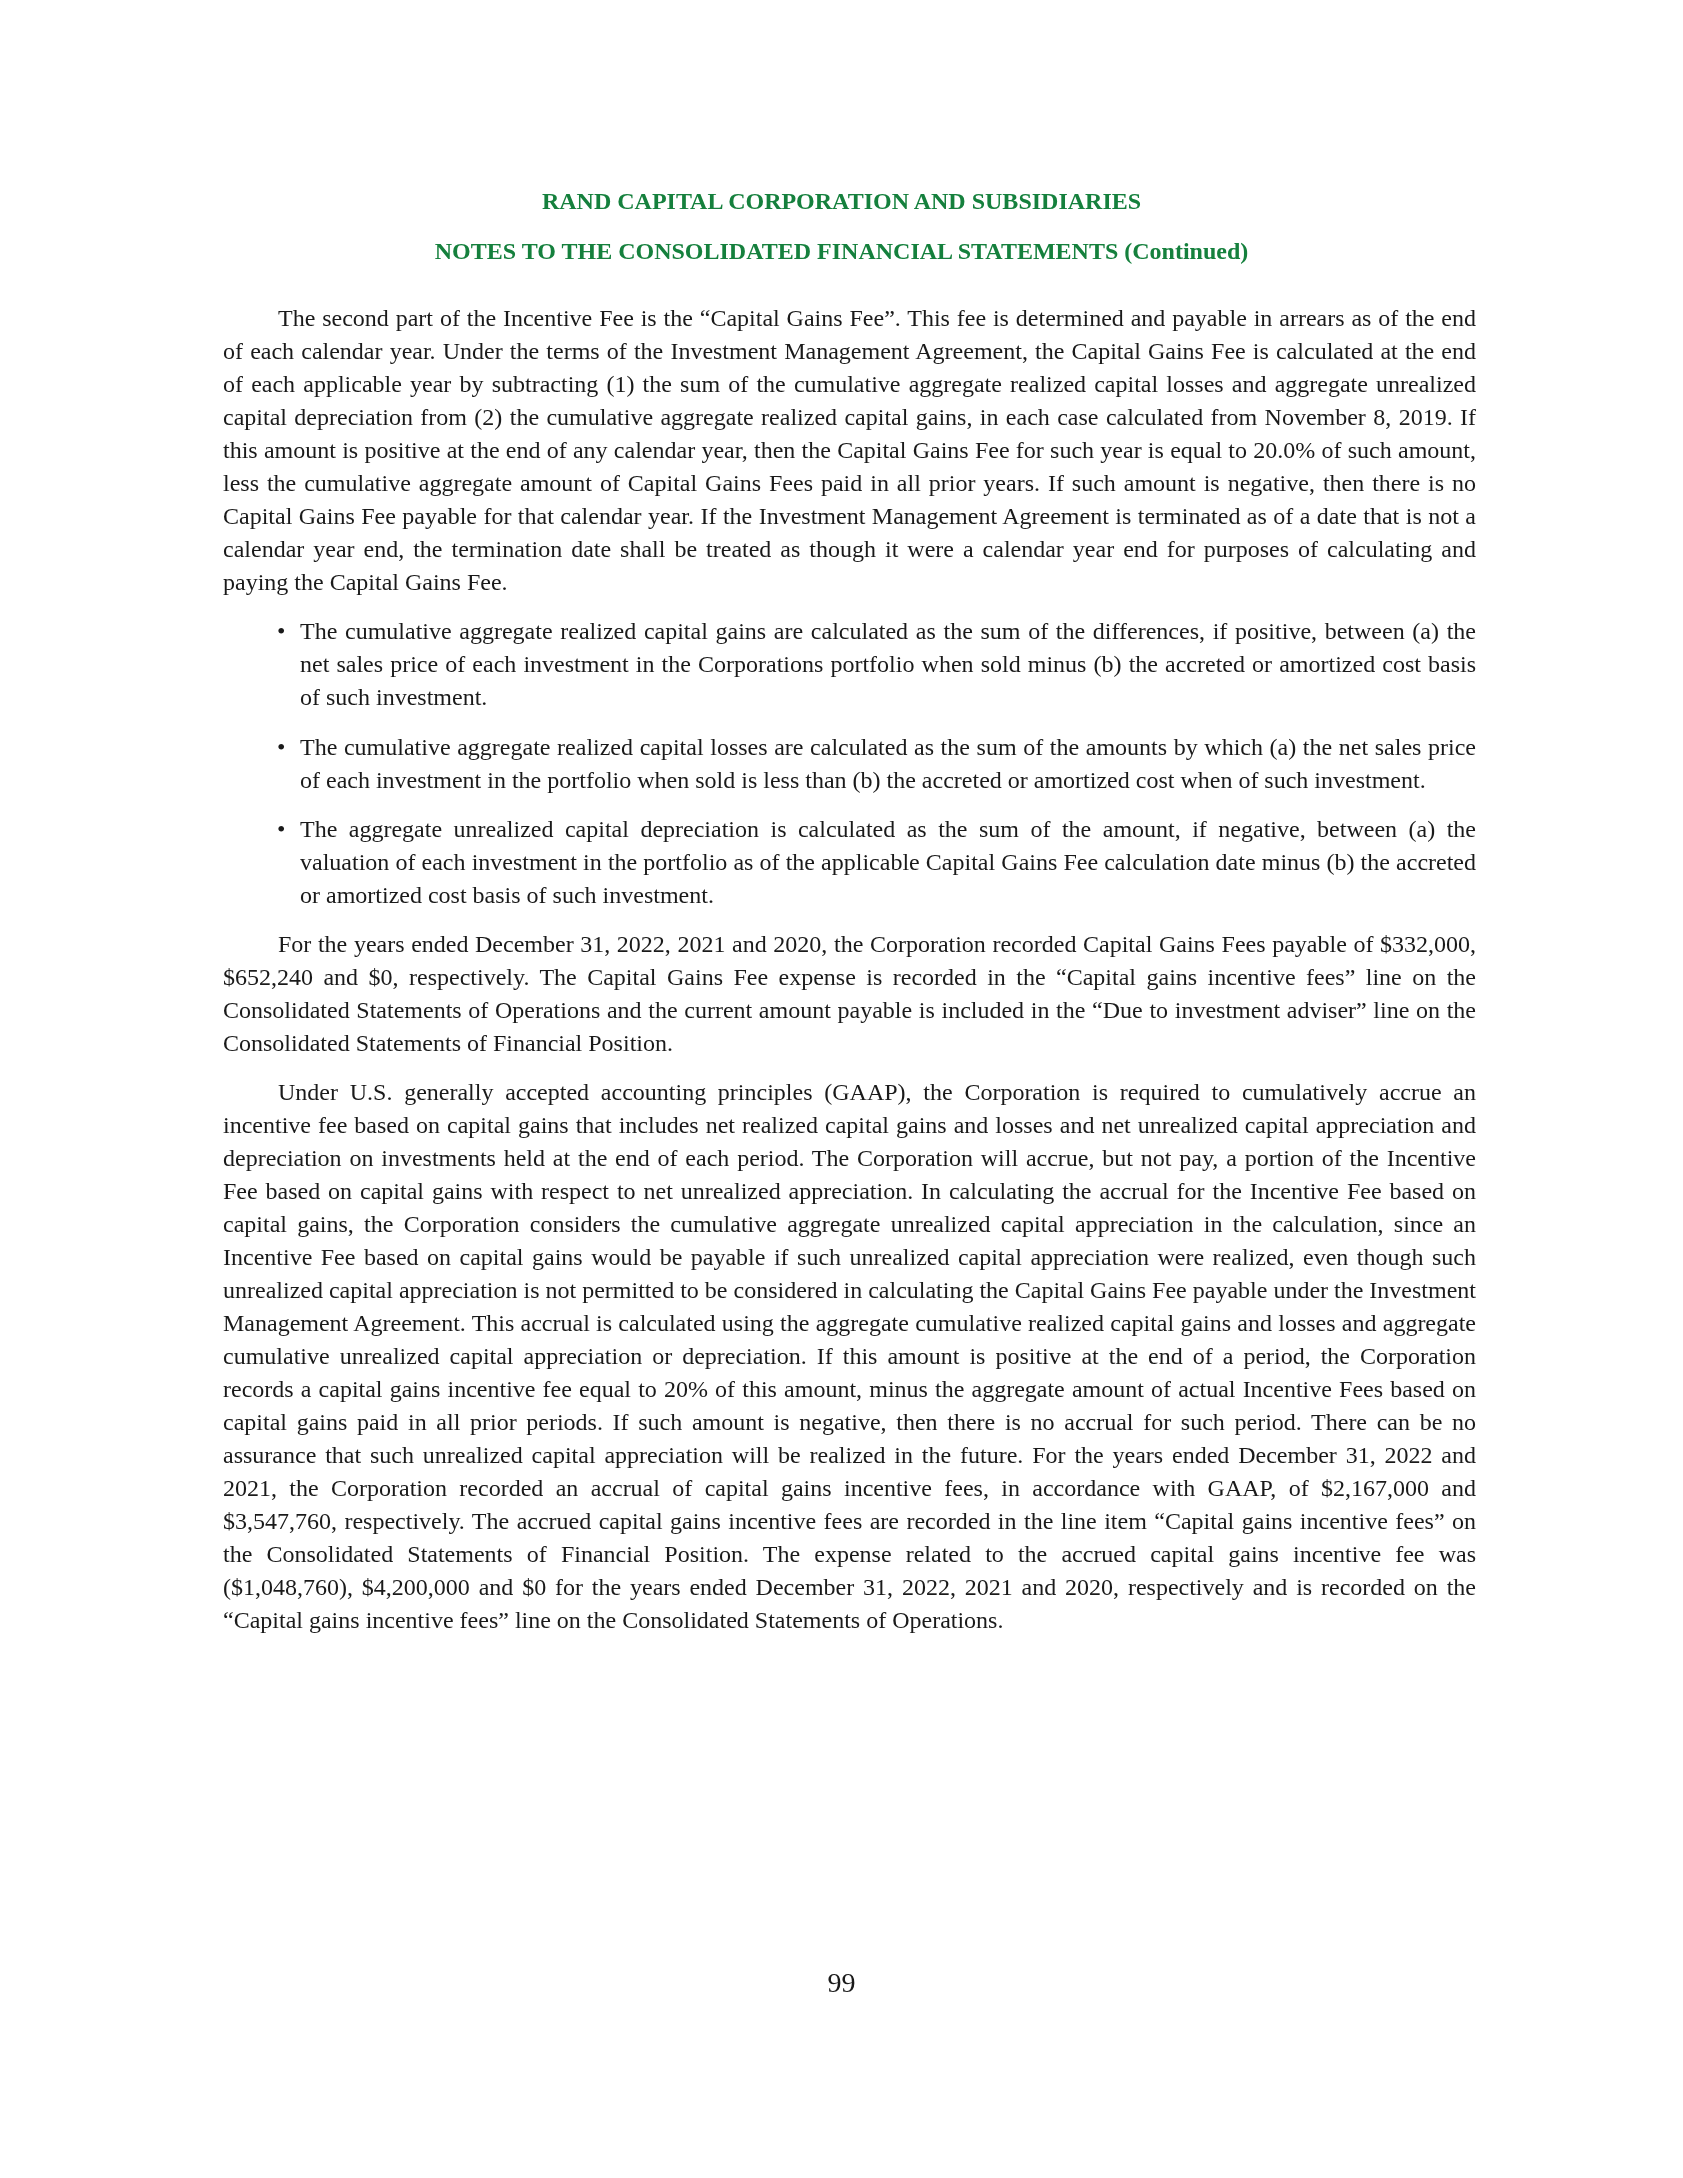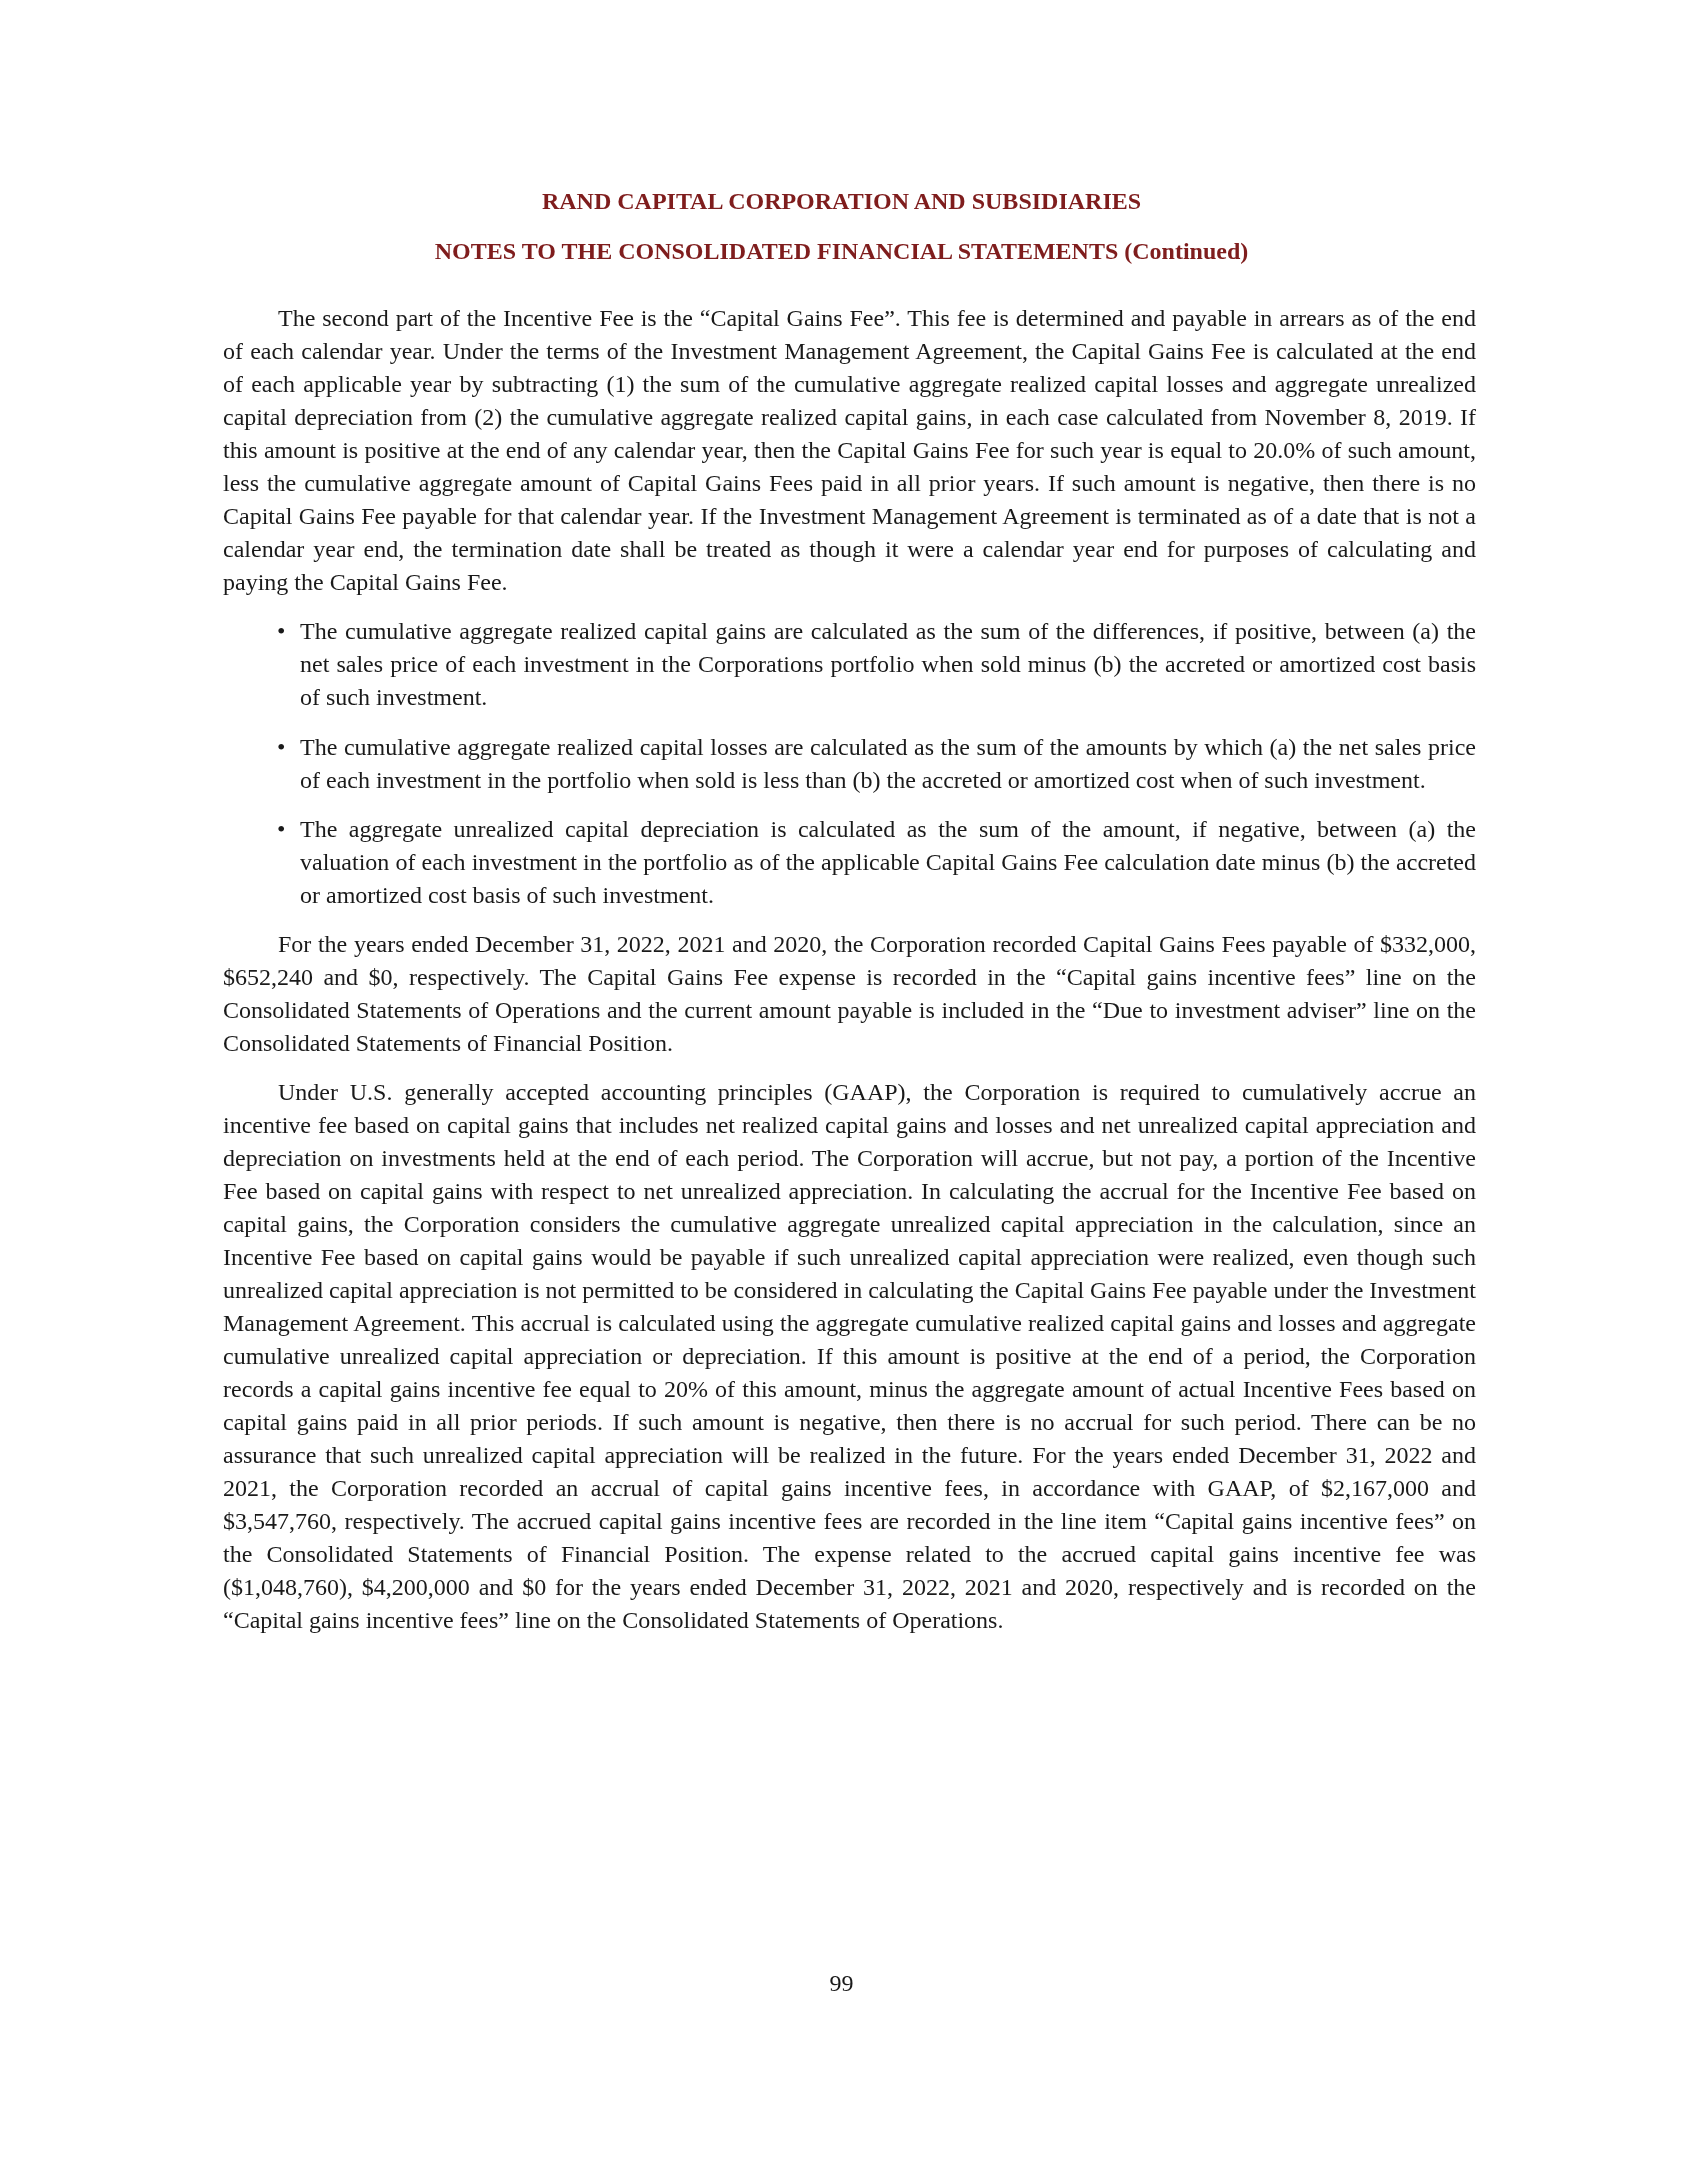--- a/index.html
+++ b/index.html
@@ -23,21 +23,21 @@
     }
     .heading {
       position: absolute;
       left: 0;
       width: 1253px;
       text-align: center;
       font-weight: bold;
       font-size: 24px;
       line-height: 30px;
       margin: 0;
-      color: #7f1d1d;
+      color: #15803d;
     }
     .heading.h1 { top: 186px; }
     .heading.h2 { top: 236px; }
     .content {
       position: absolute;
       left: 8px;
       top: 302px;
       width: 1253px;
       font-size: 24px;
       line-height: 33px;
@@ -69,21 +69,21 @@
       position: absolute;
       left: 54px;
       top: 0;
     }
     .page-number {
       position: absolute;
       left: 0;
       top: 1968px;
       width: 1253px;
       text-align: center;
-      font-size: 24px;
+      font-size: 28px;
       line-height: 30px;
     }
   </style>
 </head>
 <body>
 
 <div class="page">
   <h1 class="heading h1">RAND CAPITAL CORPORATION AND SUBSIDIARIES</h1>
   <h2 class="heading h2">NOTES TO THE CONSOLIDATED FINANCIAL STATEMENTS (Continued)</h2>
 

